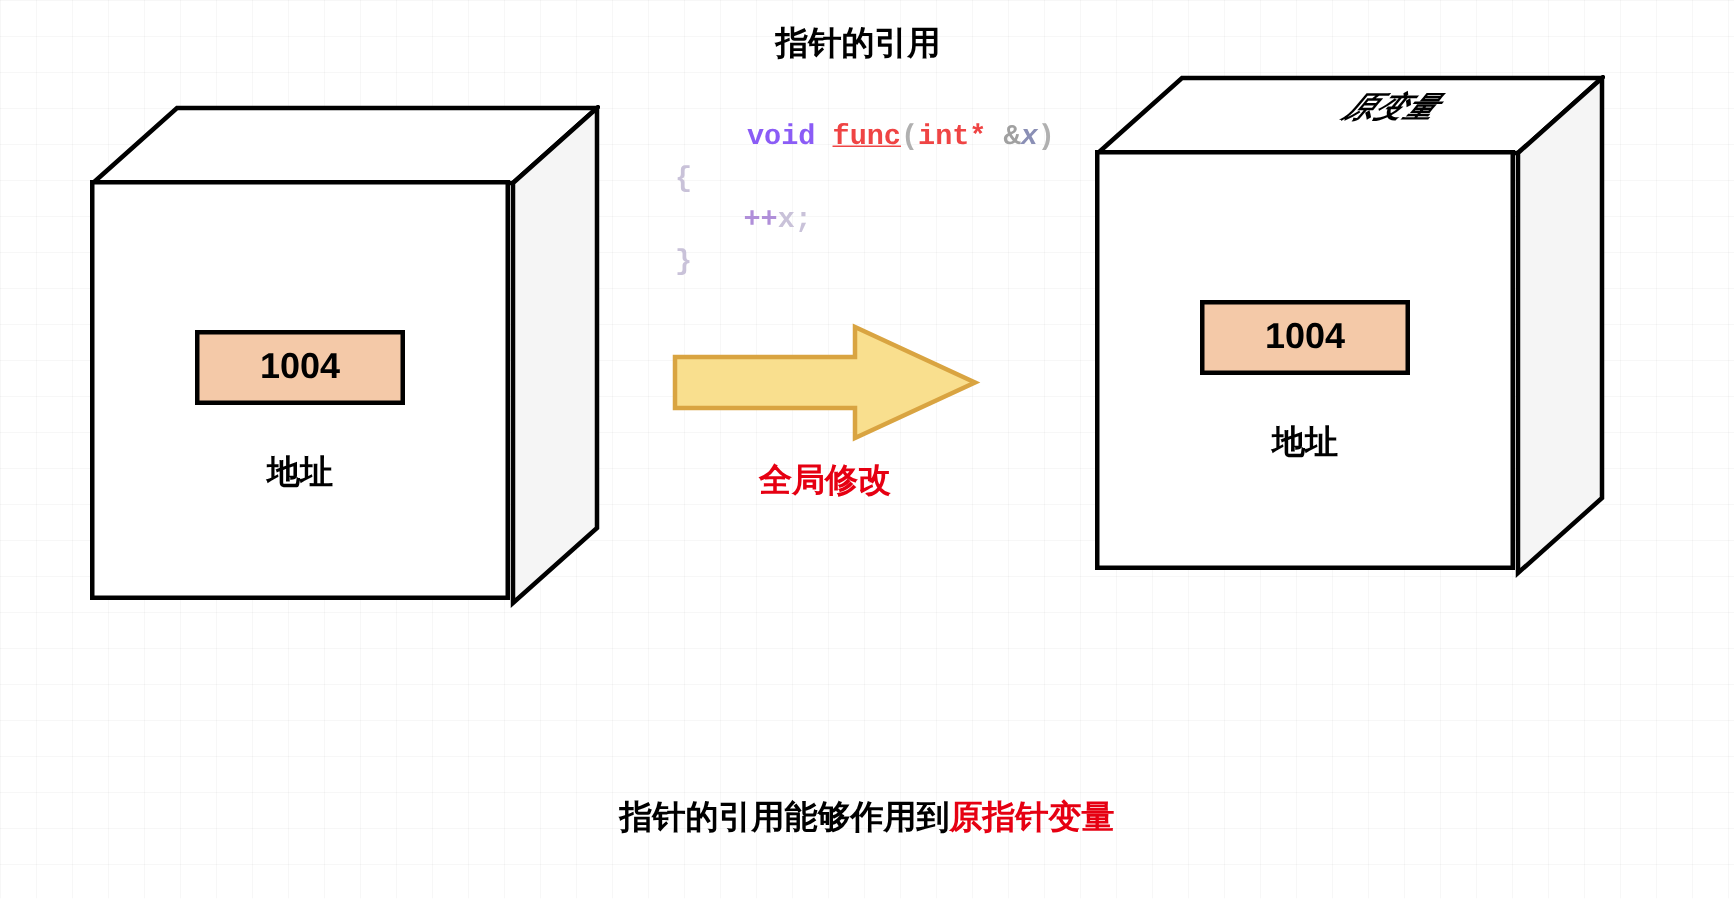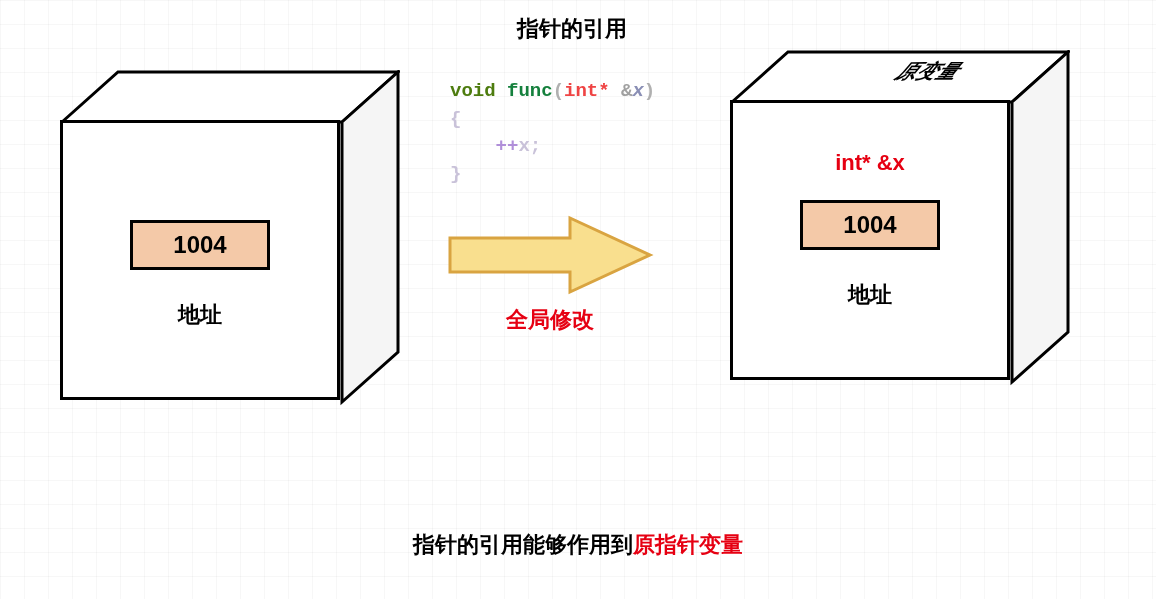--- a/index.html
+++ b/index.html
@@ -102,22 +102,22 @@
   
   .code {
     position: absolute;
     left: 450px; top: 78px;
     font-family: Consolas, "Courier New", monospace;
     font-size: 19px;
     line-height: 1.45;
     font-weight: 600;
     white-space: pre;
   }
-  .tok-kw   { color: #4d7c0f; }   
-  .tok-func { color: #15803d; }   
+  .tok-kw   { color: #8b5cf6; margin-left: 48px; }   
+  .tok-func { color: #ef4444; text-decoration: underline; }   
   .tok-type { color: #ef4444; }   
   .tok-amp  { color: #a0a0a0; }
   .tok-var  { color: #8a8fb5; font-style: italic; }
   .tok-punc { color: #b0b0b0; }
   .tok-body { color: #c9c2d9; }
   .tok-op   { color: #b08fd9; }
   
   .arrow {
     position: absolute;
     left: 440px; top: 210px;
@@ -175,21 +175,20 @@
       <polygon points="2,52 58,2 338,2 282,52" fill="#ffffff" stroke="#000" stroke-width="3"></polygon>
     </svg>
     <div class="cube-label-top">原变量</div>
   </div>
   <div class="face-side">
     <svg viewBox="0 0 70 340" preserveAspectRatio="none">
       <polygon points="4,52 60,2 60,282 4,332" fill="#f5f5f5" stroke="#000" stroke-width="3"></polygon>
     </svg>
   </div>
   <div class="face-front"></div>
-  <div class="var-label">int* &amp;x</div>
   <div class="addr-box">1004</div>
   <div class="addr-label">地址</div>
 </div>
 
 <div class="code"><span class="tok-kw">void</span> <span class="tok-func">func</span><span class="tok-punc">(</span><span class="tok-type">int*</span> <span class="tok-amp">&amp;</span><span class="tok-var">x</span><span class="tok-punc">)</span>
 <span class="tok-body">{</span>
 <span>    </span><span class="tok-op">++</span><span class="tok-body">x</span><span class="tok-body">;</span>
 <span class="tok-body">}</span></div>
 
 <div class="arrow">

